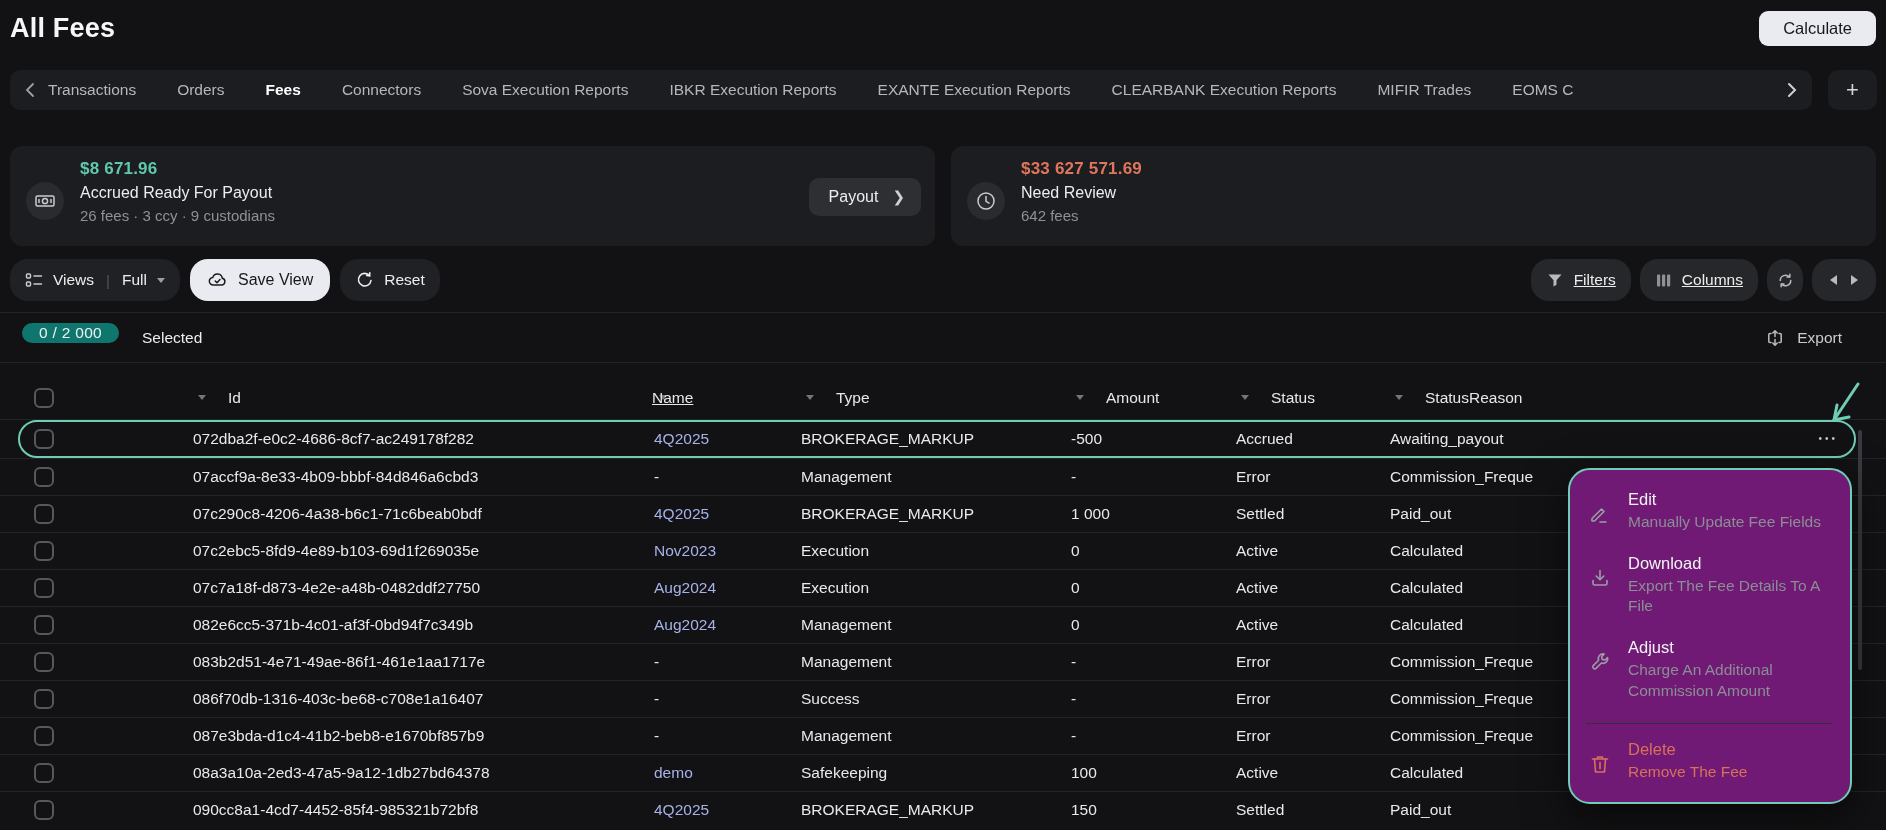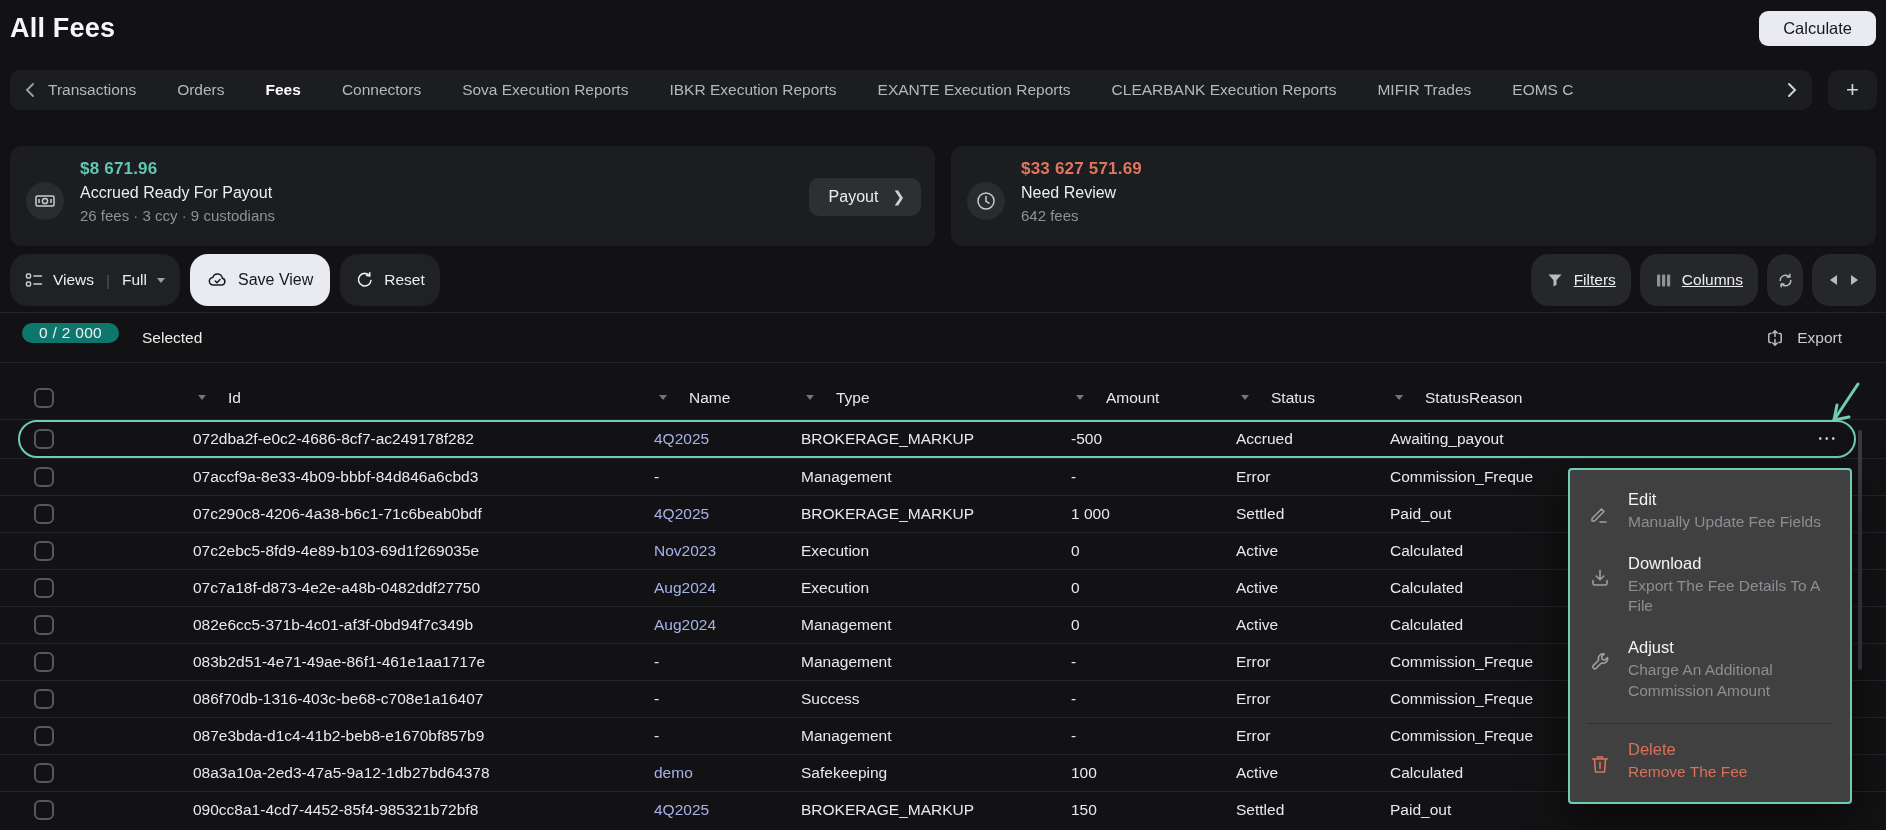--- a/index.html
+++ b/index.html
@@ -36,21 +36,21 @@
     display:flex;align-items:center;justify-content:center;color:#c9cbd0;}
   .card-text{position:absolute;left:70px;top:13px;right:120px;}
   .card-amount{font-size:17px;font-weight:700;color:#5fc8ae;margin-bottom:5px;letter-spacing:.2px;}
   .card-title{font-size:16px;color:#eceded;margin-bottom:5px;white-space:nowrap;}
   .card-sub{font-size:15px;color:var(--gray);white-space:nowrap;}
   .payout-btn{position:absolute;right:14px;top:32px;height:38px;padding:0 16px 0 20px;background:#2e2f33;border:none;
     border-radius:10px;color:#eceded;font-size:16px;font-family:inherit;display:flex;align-items:center;gap:14px;cursor:pointer;}
   .payout-btn .chev{color:#cfd1d5;font-size:15px;}
   
   #toolbar{position:absolute;top:262px;left:10px;right:10px;height:36px;display:flex;align-items:center;}
-  .tbtn{height:52px;border:none;border-radius:18px;background:#202124;color:#eceded;font-size:15.5px;font-family:inherit;
+  .tbtn{height:42px;border:none;border-radius:18px;background:#202124;color:#eceded;font-size:15.5px;font-family:inherit;
     display:flex;align-items:center;gap:10px;padding:0 15px;cursor:pointer;}
   .tbtn .sep{color:#53555b;font-size:15px;padding:0 2px;}
   .tbtn.light{background:#e9ebf1;color:#17181b;font-size:16px;padding:0 17px;}
   .caret-down{width:0;height:0;border-left:4.5px solid transparent;border-right:4.5px solid transparent;
     border-top:5.5px solid #9b9ea4;display:inline-block;}
   #toolbar .spacer{flex:1;}
   #toolbar .right{display:flex;gap:9px;}
   .tbtn.dark{background:#26272a;text-decoration:underline;}
   .icon-btn{width:36px;padding:0;justify-content:center;}
   .arrows-btn{width:64px;padding:0;justify-content:center;gap:12px;}
@@ -79,22 +79,22 @@
   .cell-name.link{color:var(--link);}
   .cell-type{left:801px;}
   .cell-amount{left:1071px;}
   .cell-status{left:1236px;}
   .cell-reason{left:1390px;width:196px;overflow:hidden;}
   .row .checkbox{top:8px;}
   .row.selected::after{content:"";position:absolute;left:18px;right:30px;top:-1px;bottom:0;border:2px solid var(--accent);
     border-radius:19px;pointer-events:none;}
   .dots{position:absolute;right:48px;top:0;line-height:36px;font-size:10px;letter-spacing:3px;color:#c6c8cc;cursor:pointer;}
   
-  #ctx-menu{position:absolute;left:1568px;top:468px;width:284px;background:#404040;border:2px solid var(--accent);
-    border-radius:4px;padding:20px 16px 16px 14px;z-index:5;box-shadow:0 14px 44px rgba(0,0,0,.55);}
+  #ctx-menu{position:absolute;left:1568px;top:468px;width:284px;background:#701a75;border:2px solid var(--accent);
+    border-radius:22px;padding:20px 16px 16px 14px;z-index:5;box-shadow:0 14px 44px rgba(0,0,0,.55);}
   .menu-item{display:flex;gap:12px;margin-bottom:22px;cursor:pointer;}
   .menu-ic{flex:0 0 32px;display:flex;justify-content:center;align-items:flex-start;padding-top:13px;color:#9b9ea4;}
   .menu-label{font-size:16.5px;color:#f2f3f5;margin-bottom:3px;}
   .menu-desc{font-size:15.5px;color:#8b8e94;line-height:1.3;max-width:206px;}
   .menu-divider{height:1px;background:#313237;margin:0 2px 16px 2px;}
   .menu-item.danger{margin-bottom:4px;}
   .menu-item.danger .menu-ic,.menu-item.danger .menu-label,.menu-item.danger .menu-desc{color:var(--danger);}
   
   #cursor-arrow{position:absolute;left:1822px;top:380px;z-index:6;color:var(--accent);}
   #scroll-thumb{position:absolute;left:1858px;top:430px;width:4px;height:240px;border-radius:2px;background:#3a3b40;z-index:2;}
@@ -263,21 +263,21 @@
   </button>
 </div>
 
 <div class="hr" style="top:362px;"></div>
 
 <div id="thead">
   <span class="checkbox"></span>
   <span class="hcaret" style="left:198px;"></span>
   <span class="hcell" style="left:228px;">Id</span>
   <span class="hcaret" style="left:659px;"></span>
-  <span class="hcell" style="left:689px;">Name</span>
+  <span class="hcell" style="left:652px;text-decoration:underline;">Name</span>
   <span class="hcaret" style="left:806px;"></span>
   <span class="hcell" style="left:836px;">Type</span>
   <span class="hcaret" style="left:1076px;"></span>
   <span class="hcell" style="left:1106px;">Amount</span>
   <span class="hcaret" style="left:1241px;"></span>
   <span class="hcell" style="left:1271px;">Status</span>
   <span class="hcaret" style="left:1395px;"></span>
   <span class="hcell" style="left:1425px;">StatusReason</span>
 </div>
 

